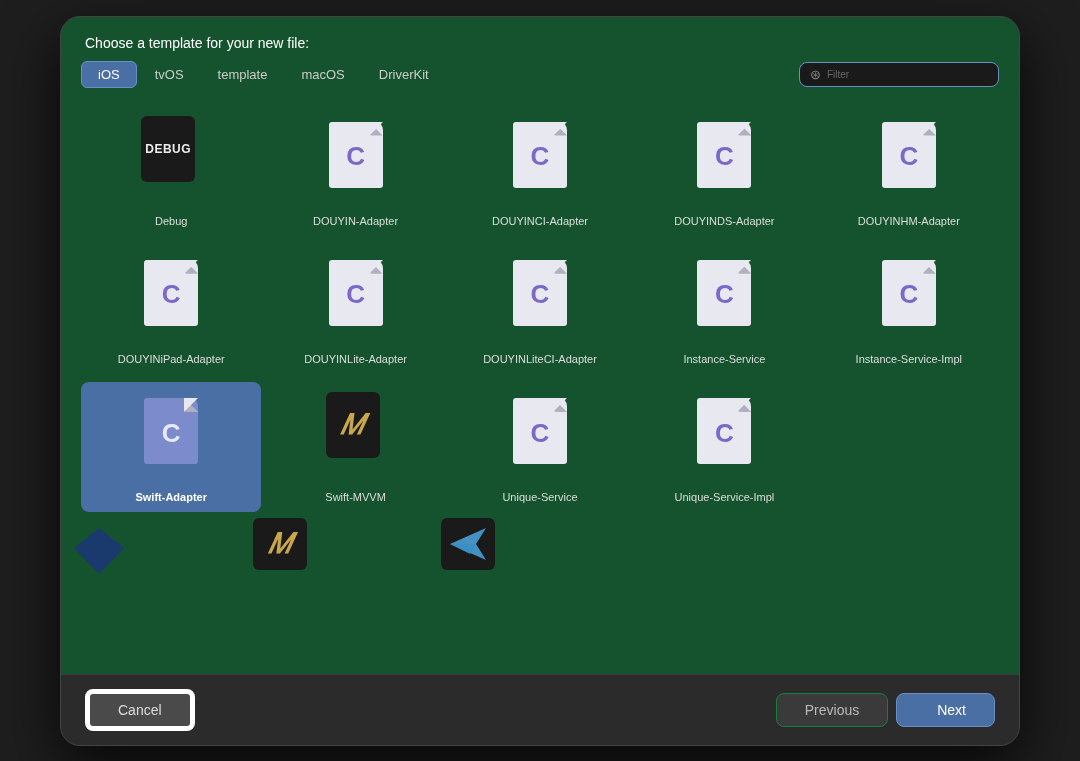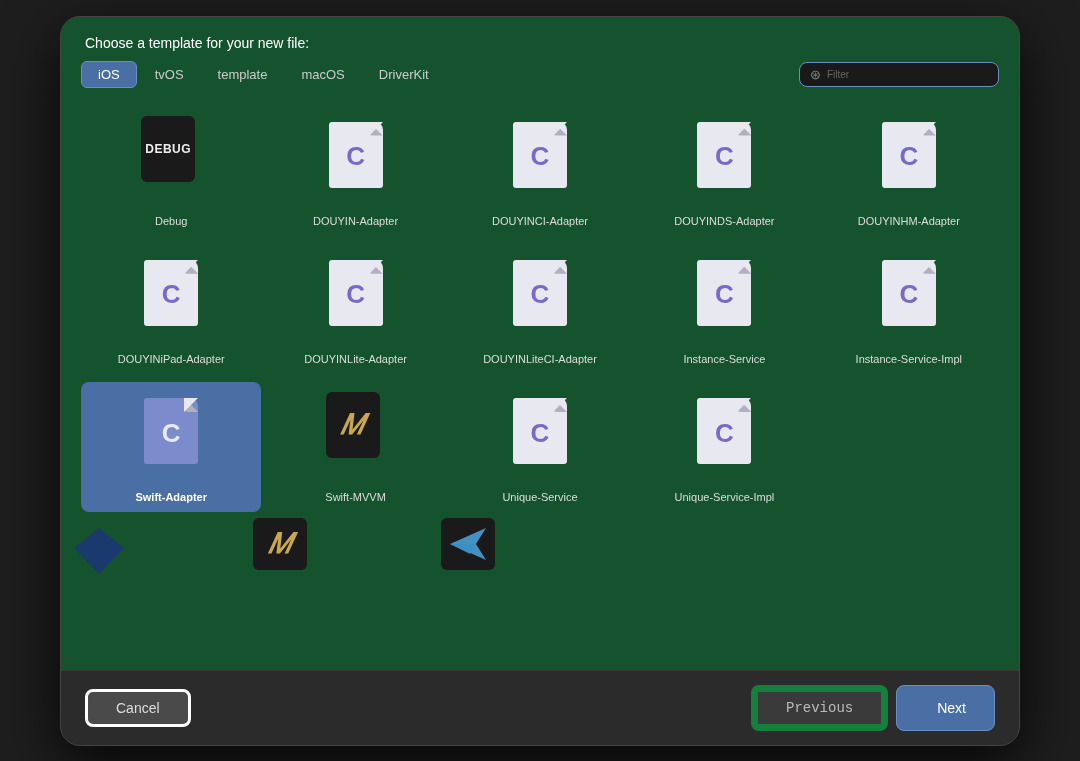--- a/index.html
+++ b/index.html
@@ -276,28 +276,27 @@
       font-size: 14px;
       font-weight: 500;
       cursor: pointer;
       border: none;
       outline: none;
     }
 
     .btn-cancel {
       background: #4a4a4a;
       color: #ddd;
-      border: 3px solid #ffffff;
+      border: 5px solid #ffffff;
     }
 
     .btn-prev {
       background: #3a3a3a;
       color: #bbb;
-      border: 7px solid #15803d;
-      font-family: Liberation Mono, monospace;
+      border: 1px solid #15803d;
     }
 
     .btn-next {
       background: #4a6fa5;
       color: #fff;
       border: 1px solid #6a8fc5;
       padding-left: 40px;
     }
 
     .footer-right {

